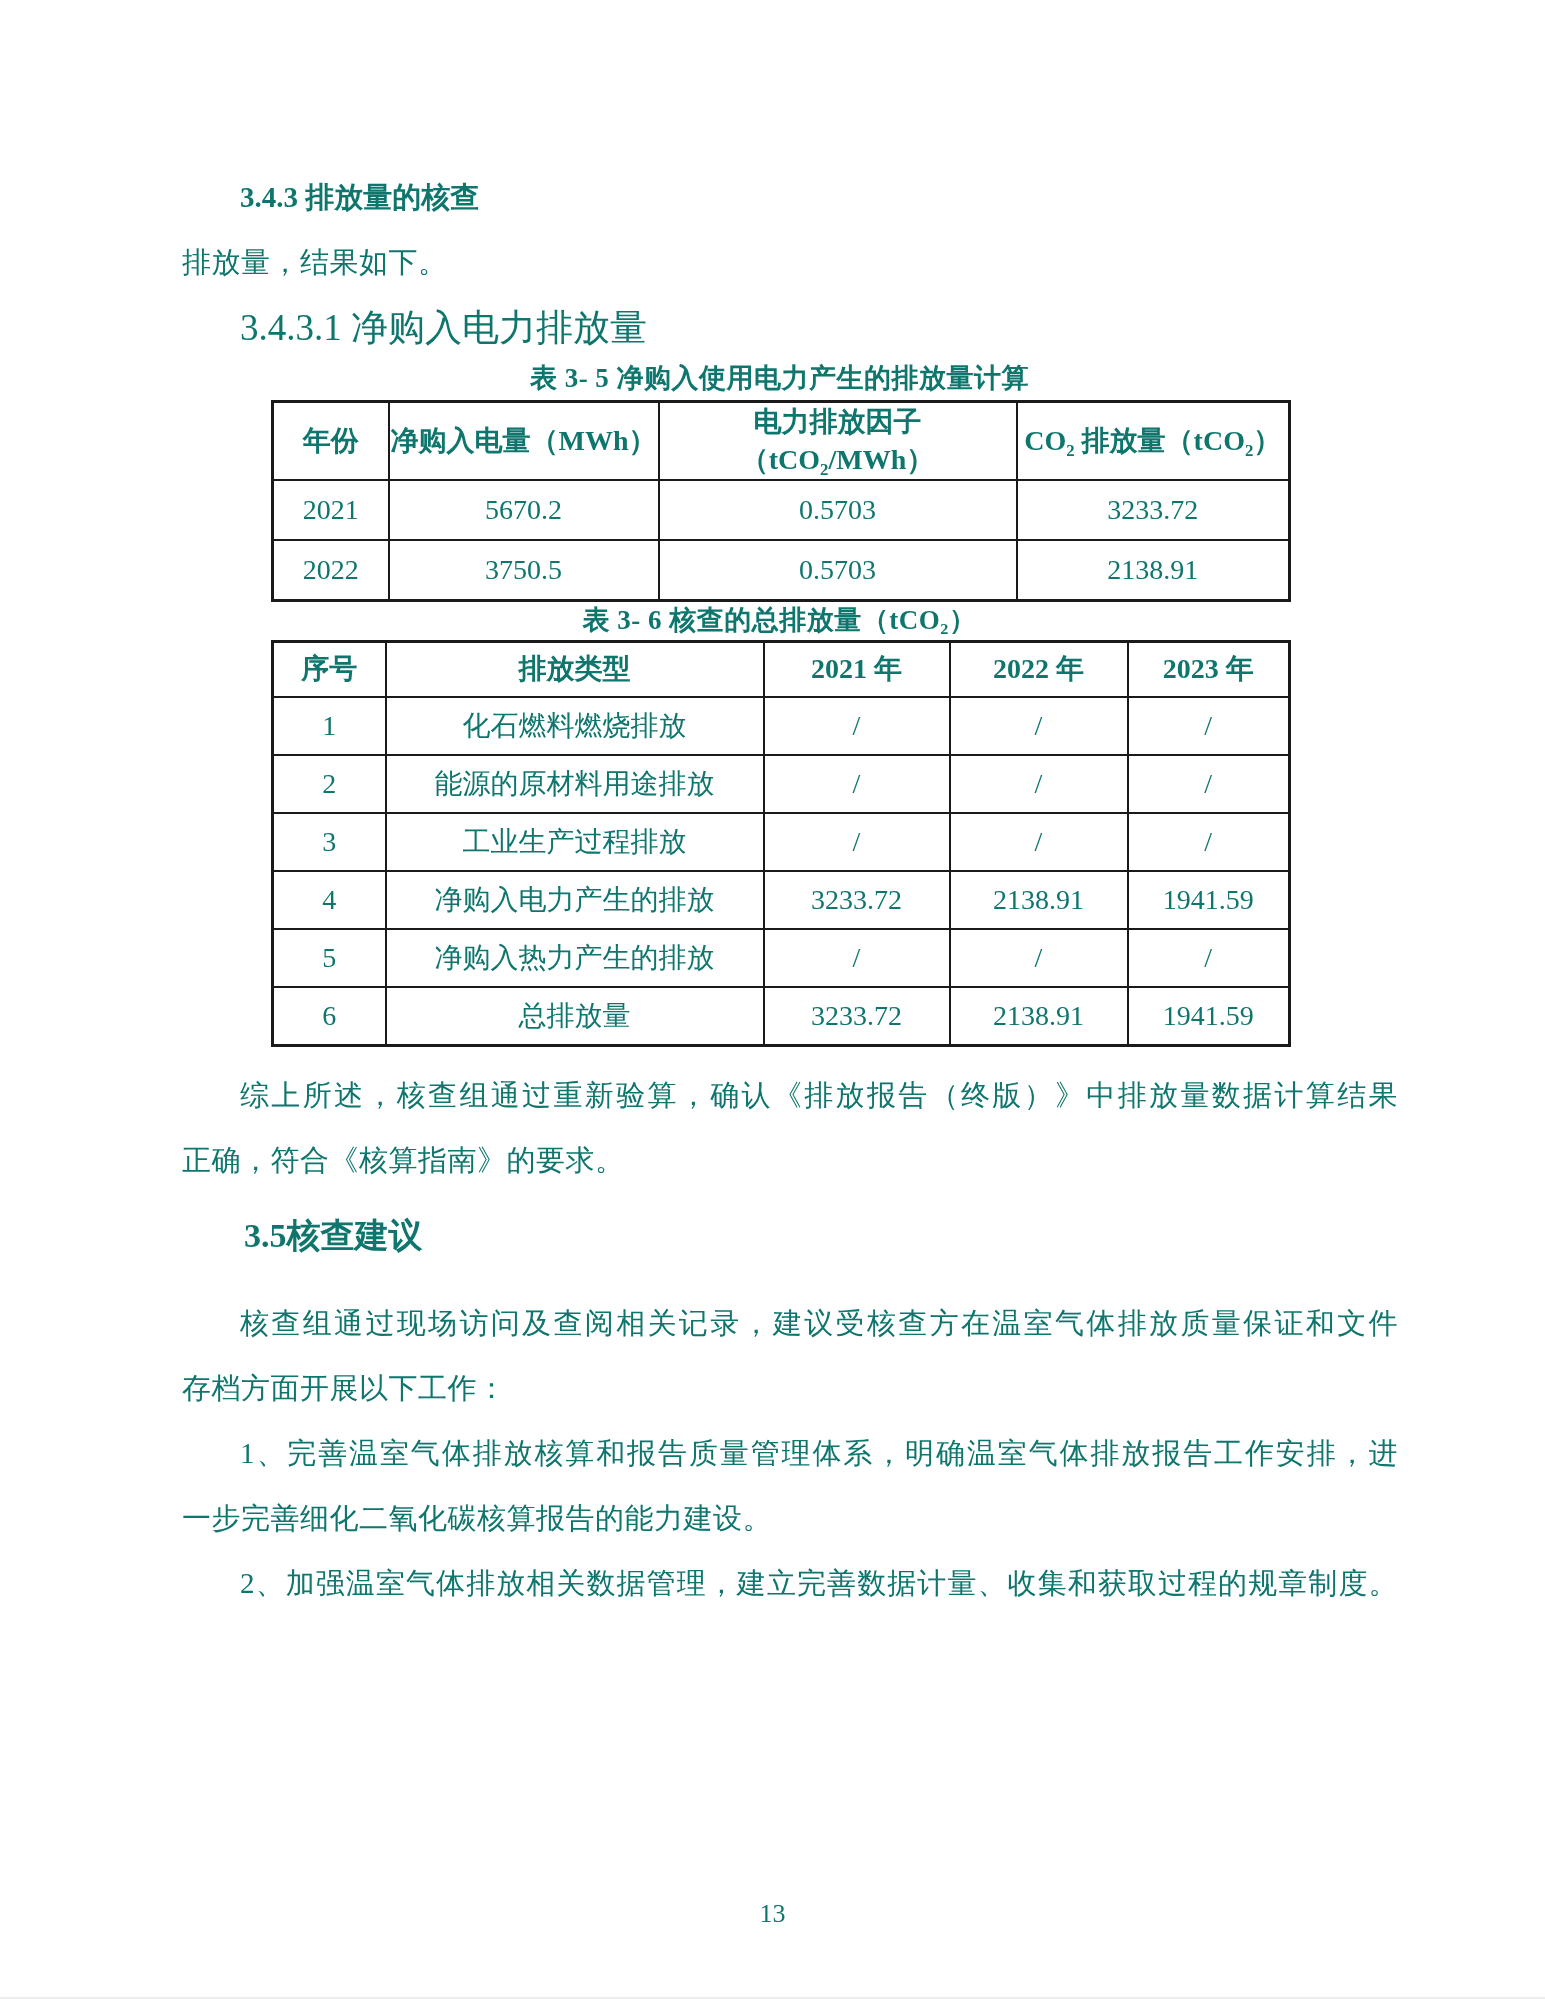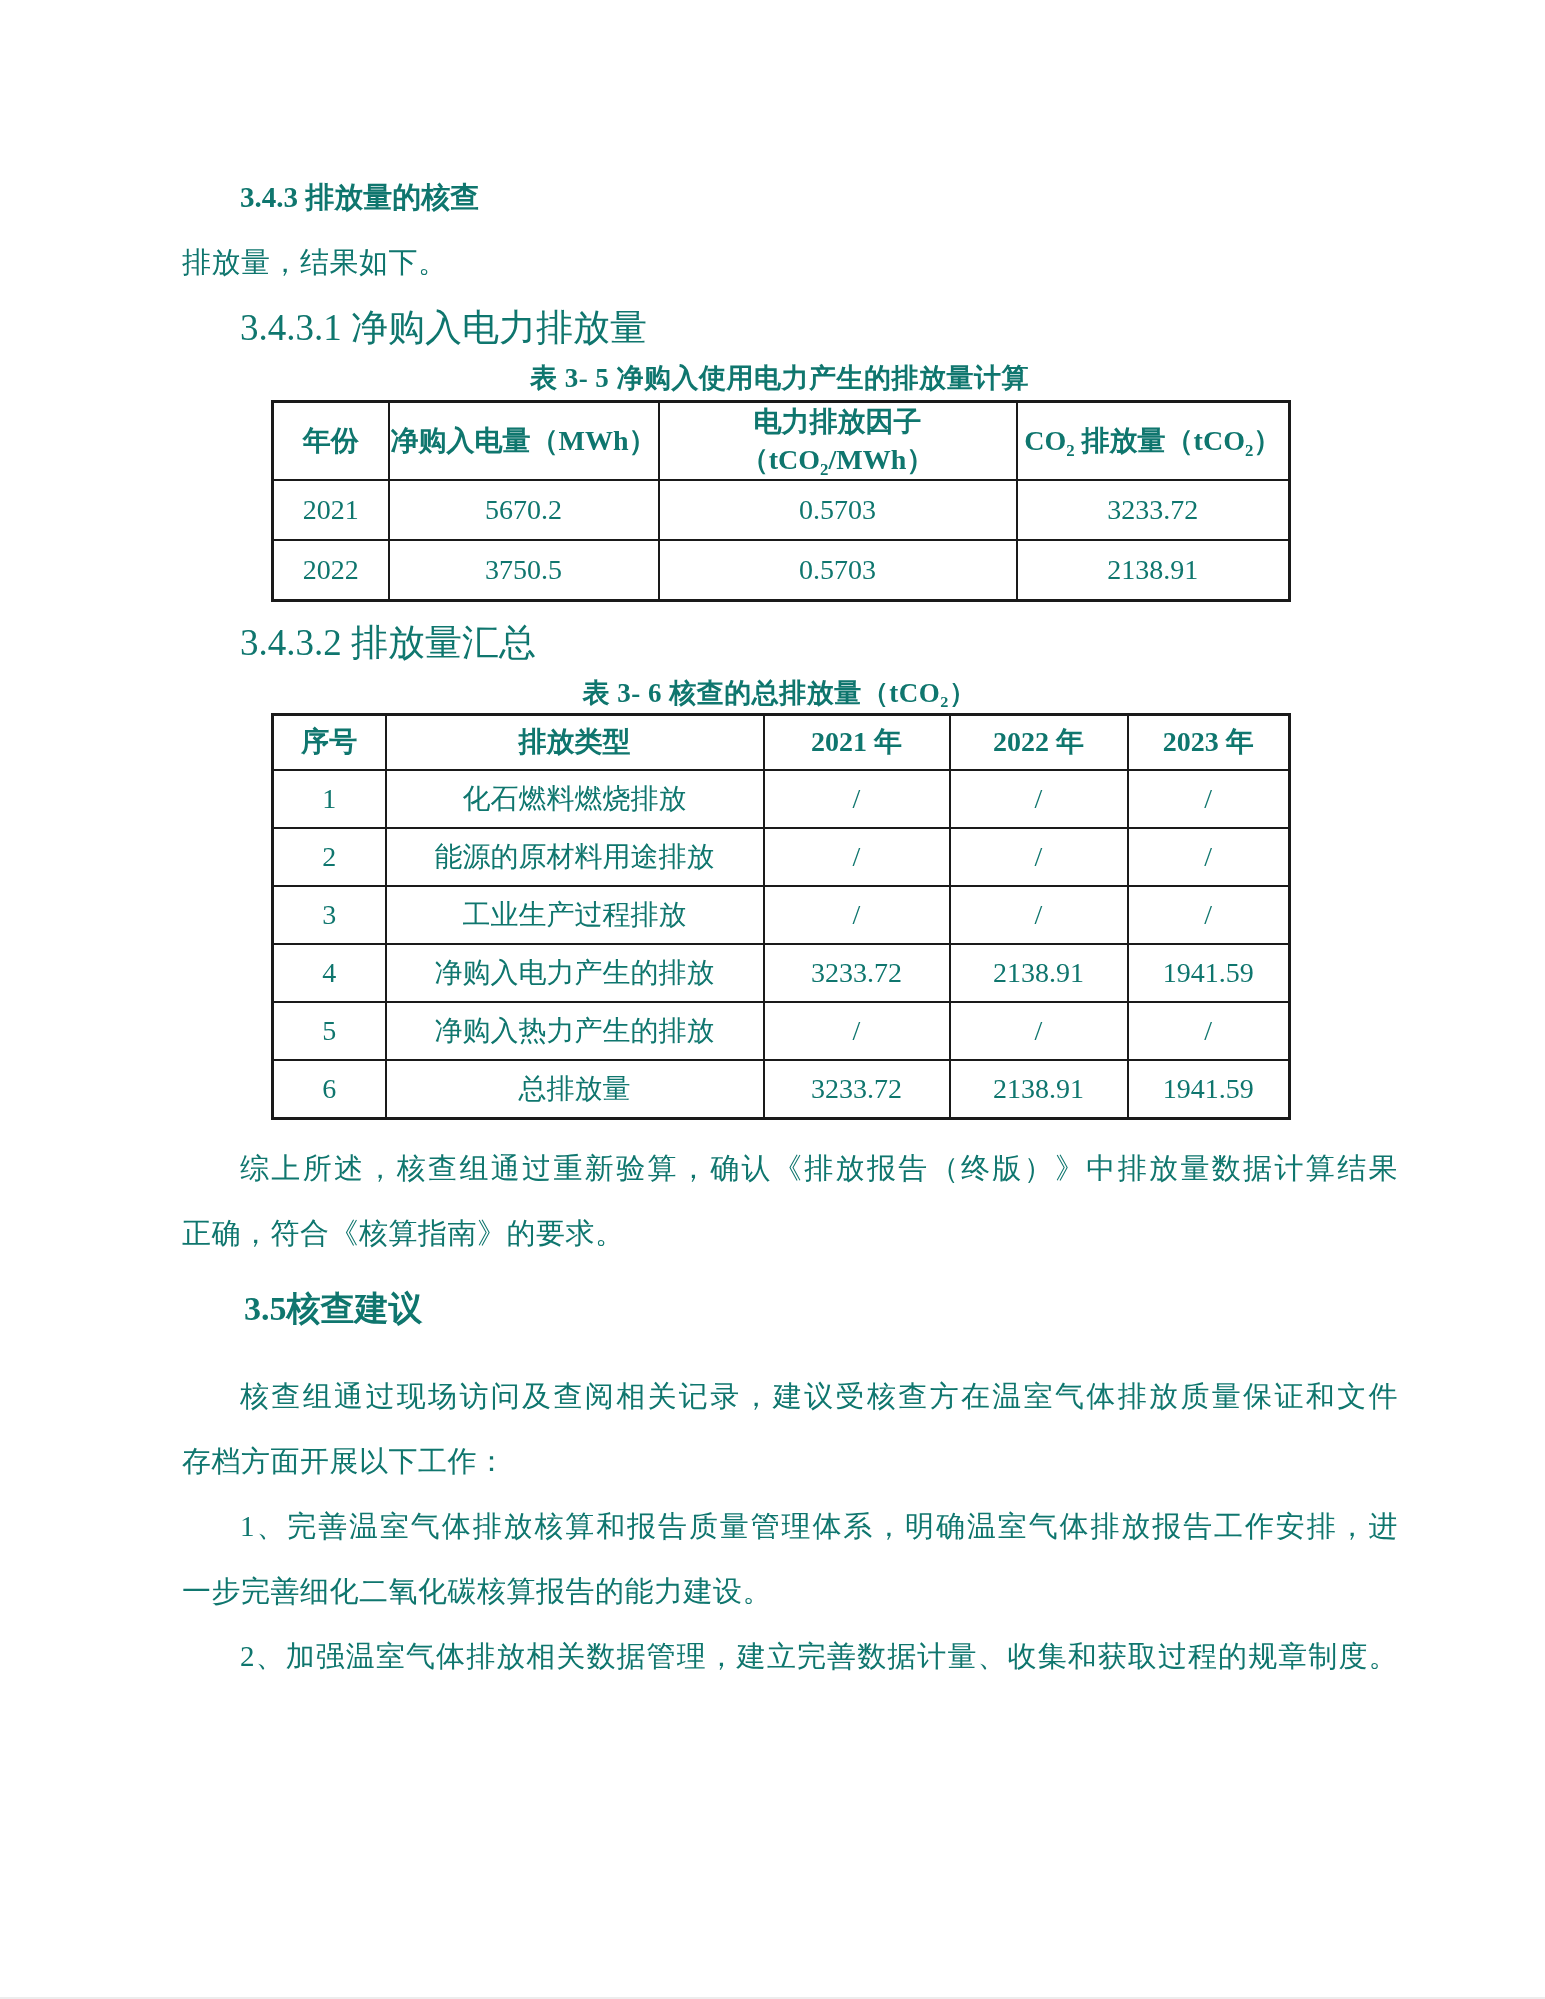--- a/index.html
+++ b/index.html
@@ -137,21 +137,20 @@
         </tr>
         <tr class="data">
           <td>2022</td>
           <td>3750.5</td>
           <td>0.5703</td>
           <td>2138.91</td>
         </tr>
       </tbody>
     </table>
 
-    <div class="h-num sp-after-t35">3.4.3.2 排放量汇总</div>
 
     <div class="tbl-caption">表 3- 6 核查的总排放量（tCO₂）</div>
 
     <table class="grid" id="t36">
       <colgroup>
         <col style="width:113px">
           <col style="width:378px">
           <col style="width:186px">
           <col style="width:178px">
           <col style="width:162px">
@@ -218,13 +217,14 @@
     <div class="line">存档方面开展以下工作：</div>
 
     <div class="line indent full">1、完善温室气体排放核算和报告质量管理体系，明确温室气体排放报告工作安排，进</div>
     <div class="line">一步完善细化二氧化碳核算报告的能力建设。</div>
 
     <div class="line indent full">2、加强温室气体排放相关数据管理，建立完善数据计量、收集和获取过程的规章制度。</div>
 
 
   </div>
 
+  <div class="page-num">13</div>
 </div>
 
 </body></html>

